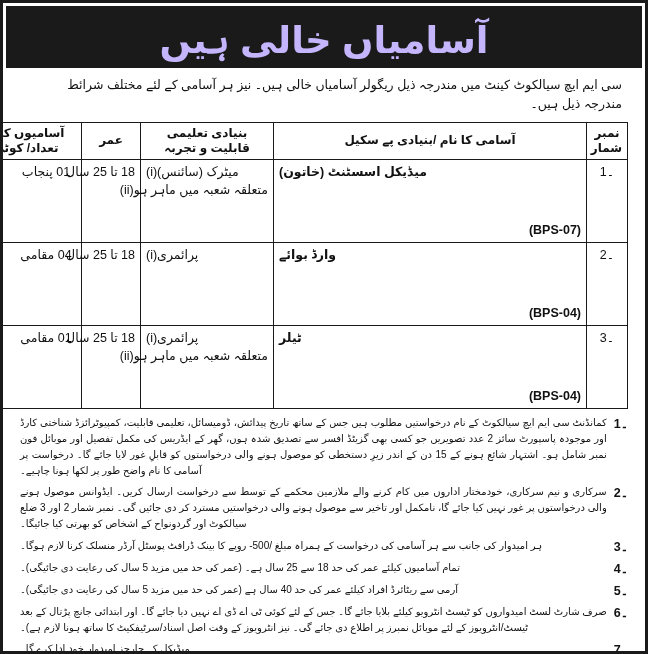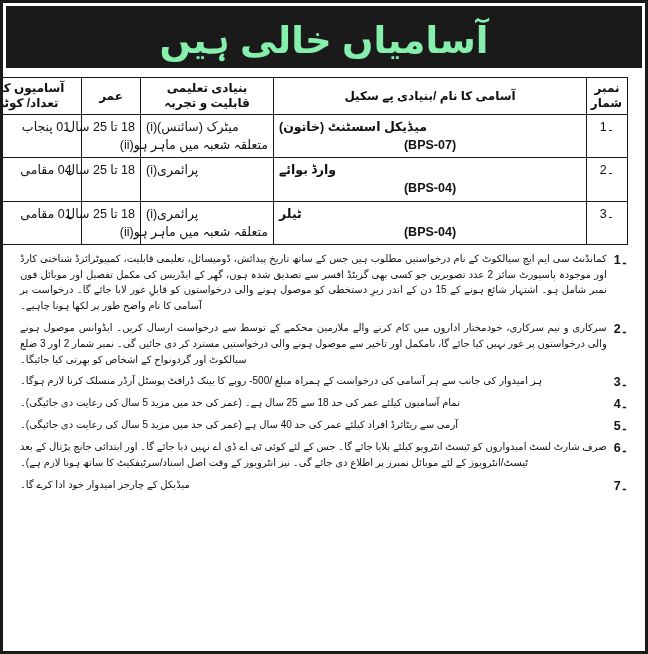--- a/index.html
+++ b/index.html
@@ -26,21 +26,21 @@
     top: 3px;
     left: 3px;
     right: 3px;
     height: 62px;
     background: #1a1a1a;
     display: flex;
     align-items: center;
     justify-content: center;
   }
   .header-title {
-    color: #86efac;
+    color: #c4b5fd;
     font-size: 37px;
     font-weight: bold;
     letter-spacing: 1px;
     line-height: 1.1;
     direction: rtl;
     white-space: nowrap;
     margin-top: 8px;
   }
   
   .body-area {
@@ -90,21 +90,21 @@
     font-size: 12.5px;
     line-height: 1.45;
   }
   .col-sr      { width: 30px;  text-align: center; }
   .col-post    { width: 302px; text-align: left; font-weight: bold; }
   .col-qual    { width: 122px; text-align: left; }
   .col-age     { width: 48px;  text-align: center; }
   .col-count   { width: 96px;  text-align: center; }
 
   .post-name   { display: block; text-align: left; direction: rtl; }
-  .post-scale  { display: block; text-align: center; direction: ltr; unicode-bidi: isolate; }
+  .post-scale  { display: block; text-align: right; direction: ltr; unicode-bidi: isolate; margin-top: 40px; }
   .qual-line   { display: block; text-align: left; direction: rtl; white-space: nowrap; }
   .qual-line .marker { direction: ltr; unicode-bidi: isolate; }
   .sr-val      { direction: ltr; unicode-bidi: isolate; display: inline-block; }
   .age-val     { direction: rtl; white-space: nowrap; }
   .count-val   { direction: rtl; white-space: nowrap; padding-left: 36px; }
 
   
   .conditions {
     margin-top: 6px;
     direction: rtl;
@@ -174,20 +174,21 @@
 <body>
 
 <div id="page">
 
   <div class="header-band">
     <div class="header-title">آسامیاں خالی ہیں</div>
   </div>
 
   <div class="body-area">
 
+    <div class="intro-line">سی ایم ایچ سیالکوٹ کینٹ میں مندرجہ ذیل ریگولر آسامیاں خالی ہیں۔ نیز ہر آسامی کے لئے مختلف شرائط مندرجہ ذیل ہیں۔</div>
 
     <table class="vac-table">
       <thead>
         <tr>
           <th class="col-sr">نمبر شمار</th>
           <th class="col-post">آسامی کا نام /بنیادی پے سکیل</th>
           <th class="col-qual">بنیادی تعلیمی قابلیت و تجربہ</th>
           <th class="col-age">عمر</th>
           <th class="col-count">آسامیوں کی تعداد/ کوٹہ</th>
         </tr>

